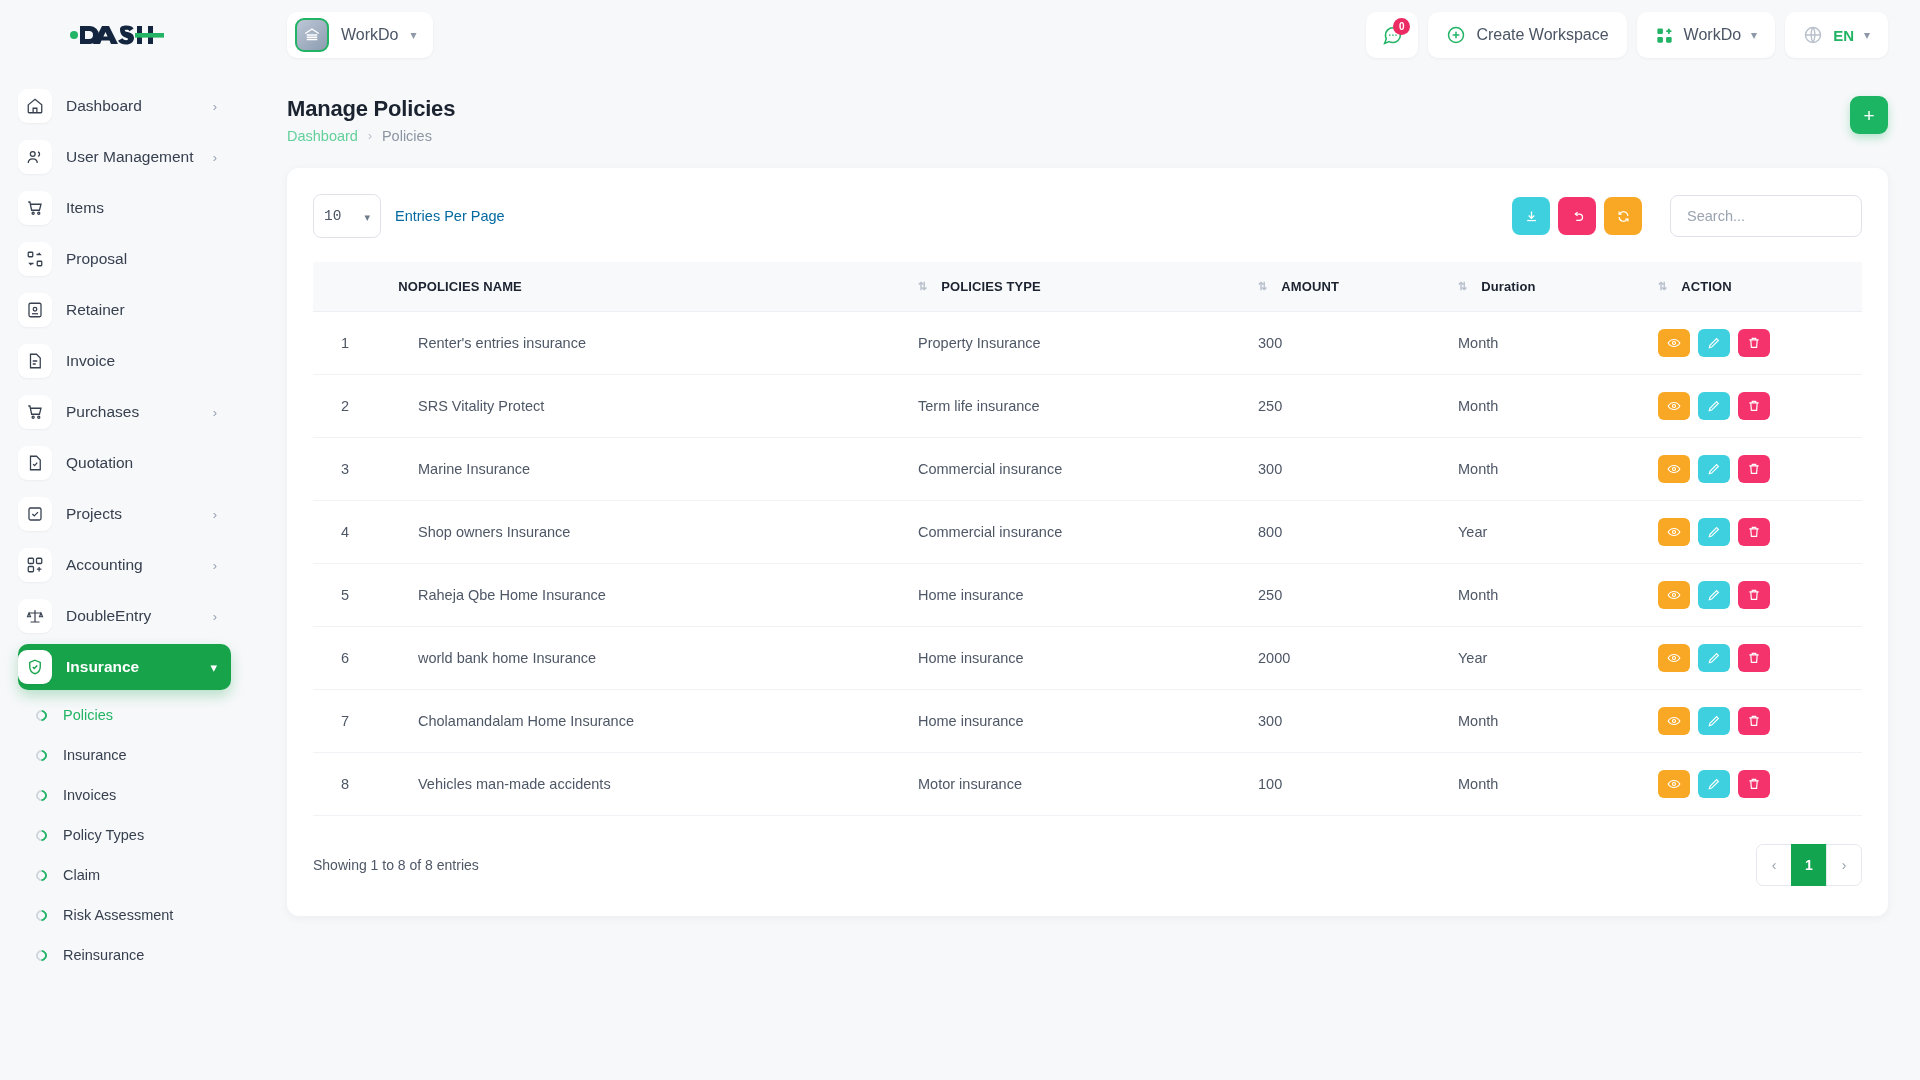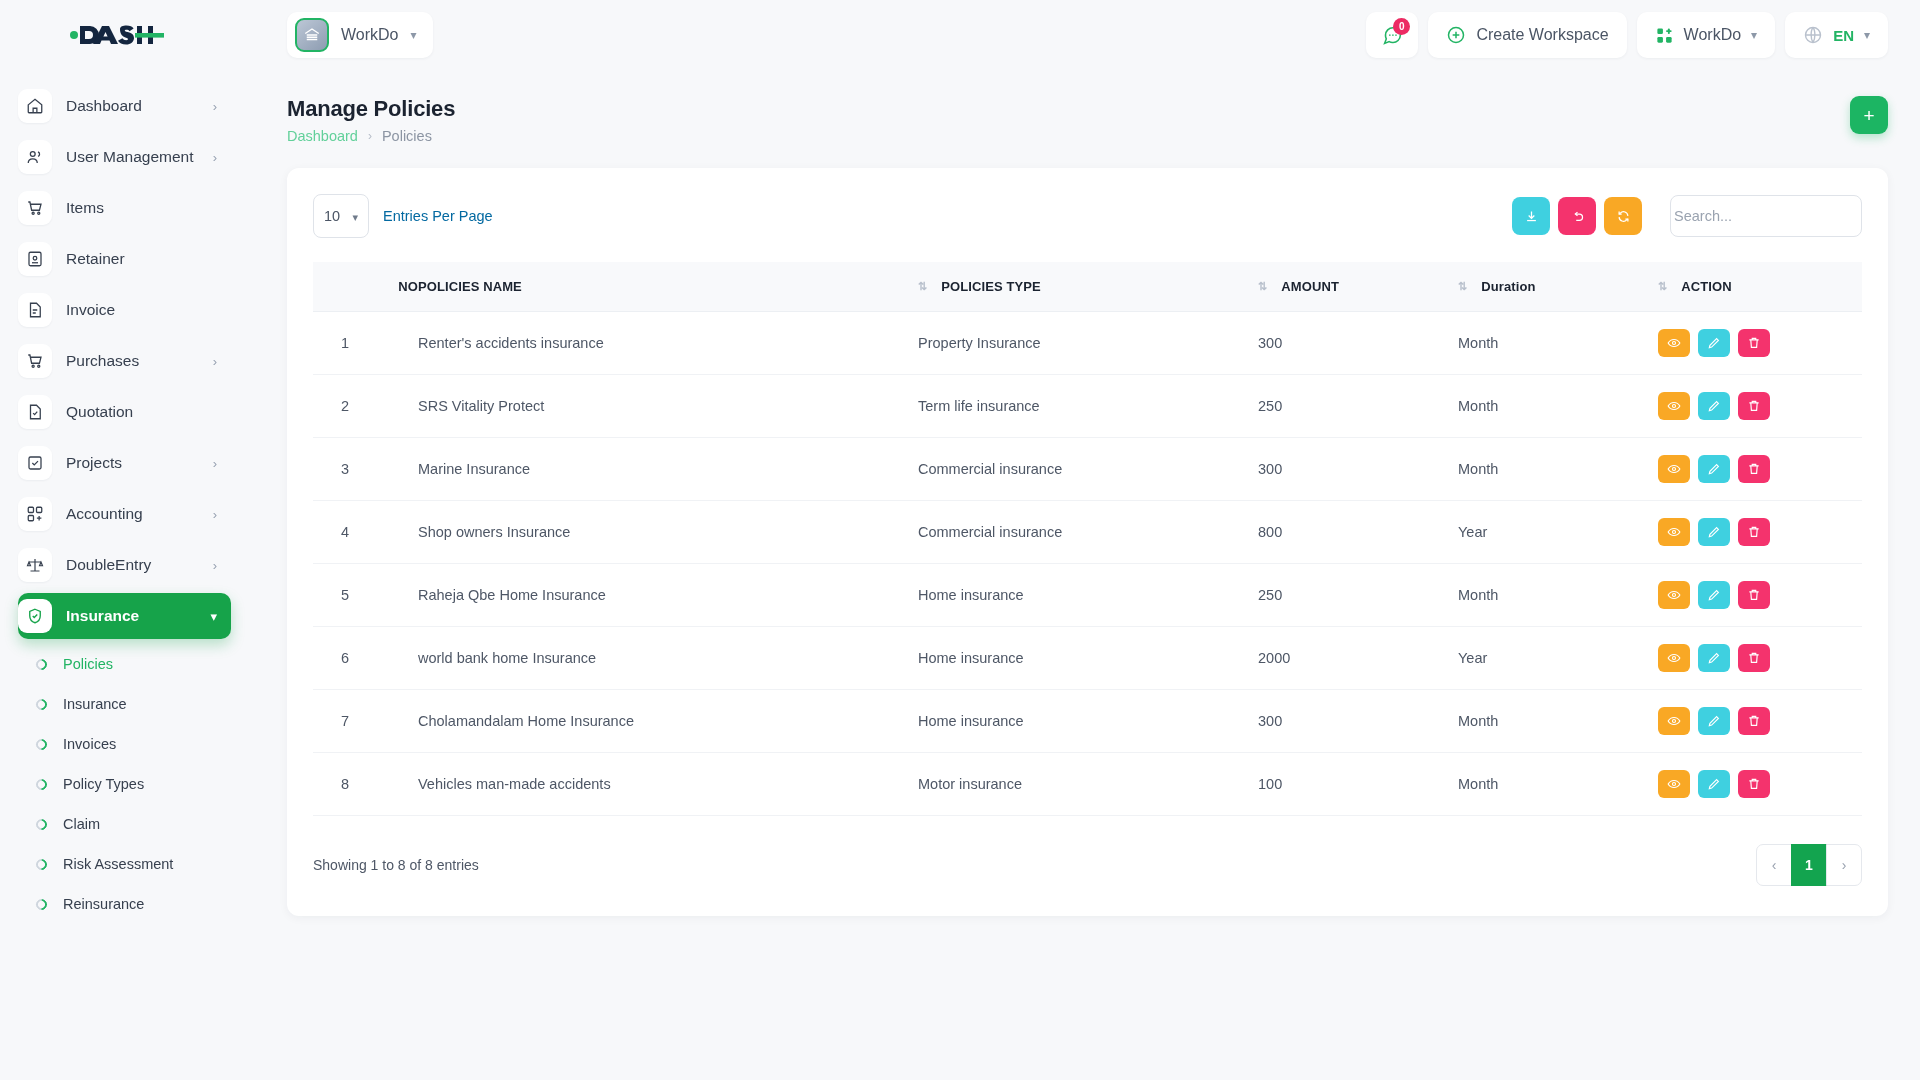--- a/index.html
+++ b/index.html
@@ -112,38 +112,38 @@
 
   .card {
     margin-top: 24px; background: #ffffff; border-radius: 12px;
     padding: 26px 26px 30px 26px;
     box-shadow: 0 2px 10px rgba(20,30,60,.05);
   }
   .card-tools { display: flex; align-items: center; }
   .sel-wrap { position: relative; }
   .ent-sel {
     appearance: none; -webkit-appearance: none;
-    width: 56px; height: 44px; border: 1px solid #dfe3e9; border-radius: 8px;
+    width: 68px; height: 44px; border: 1px solid #dfe3e9; border-radius: 8px;
     background: #fff; padding: 0 10px; font-size: 14.5px; color: #4b5565;
-    font-family: Liberation Sans, sans-serif; cursor: pointer;
+    font-family: Liberation Mono, monospace; cursor: pointer;
   }
   .sel-caret { position: absolute; right: 11px; top: 17px; pointer-events: none; color: #707b8b; font-size: 11px; }
   .ent-label { margin-left: 14px; font-size: 14.5px; color: #0369a1; }
 
   .tool-right { margin-left: auto; display: flex; align-items: center; gap: 8px; }
   .sq-btn {
     width: 38px; height: 38px; border-radius: 8px; border: none; cursor: pointer;
     display: flex; align-items: center; justify-content: center; color: #fff;
   }
   .sq-dl { background: #3fd0e0; }
   .sq-undo { background: #f4336d; }
   .sq-sync { background: #f9a825; }
   .search-box {
     margin-left: 20px; width: 192px; height: 42px;
-    border: 1px solid #dfe3e9; border-radius: 8px; padding: 0 3px;
+    border: 1px solid #dfe3e9; border-radius: 8px; padding: 0 16px;
     font-size: 14.5px; color: #4b5565; background: #fff;
     font-family: "Liberation Sans", sans-serif;
   }
   .search-box::placeholder { color: #9aa3b0; }
 
   table { width: 100%; border-collapse: collapse; margin-top: 24px; }
   thead tr { background: #f8f9fb; }
   th {
     text-align: right; font-size: 13px; font-weight: 700; color: #1b2330;
     padding: 17px 0; text-transform: none; letter-spacing: .1px;
@@ -282,20 +282,30 @@
     <span class="nav-ico">
         <svg width="18" height="18" viewBox="0 0 24 24" fill="none" stroke="#37404f" stroke-width="1.7">
           <path d="M3 4h2.2l2.3 11h10.4l2.1-8H6"></path>
           <circle cx="9.5" cy="19" r="1.4"></circle>
           <circle cx="17" cy="19" r="1.4"></circle>
         </svg>
       </span>
     <span class="nav-label">Items</span>
   </div>
 
+  <div class="nav-item">
+    <span class="nav-ico">
+        <svg width="18" height="18" viewBox="0 0 24 24" fill="none" stroke="#37404f" stroke-width="1.7">
+          <rect x="3" y="3" width="6" height="6" rx="1"></rect>
+          <rect x="15" y="15" width="6" height="6" rx="1"></rect>
+          <path d="M14 6h5l-2-2M10 18H5l2 2"></path>
+        </svg>
+      </span>
+    <span class="nav-label">Proposal</span>
+  </div>
 
   <div class="nav-item">
     <span class="nav-ico">
         <svg width="18" height="18" viewBox="0 0 24 24" fill="none" stroke="#37404f" stroke-width="1.7">
           <rect x="4" y="3" width="16" height="18" rx="2"></rect>
           <circle cx="12" cy="11" r="2.4"></circle>
           <path d="M8 17h8"></path>
         </svg>
       </span>
     <span class="nav-label">Retainer</span>
@@ -489,21 +499,21 @@
             <span class="thwrap">
                 <span class="sorticon">⇅</span>
                 <span>ACTION</span>
               </span>
           </th>
         </tr>
       </thead>
       <tbody>
         <tr>
           <td class="c-no">1</td>
-          <td>Renter's accidents insurance</td>
+          <td>Renter's entries insurance</td>
           <td>Property Insurance</td>
           <td>300</td>
           <td>Month</td>
           <td>
               <div class="acts">
             <button class="act act-view">
                   <svg width="14" height="14" viewBox="0 0 24 24" fill="none" stroke="#fff" stroke-width="2">
                     <path d="M2 12s3.5-6 10-6 10 6 10 6-3.5 6-10 6-10-6-10-6z"></path>
                     <circle cx="12" cy="12" r="2.6"></circle>
                   </svg>

